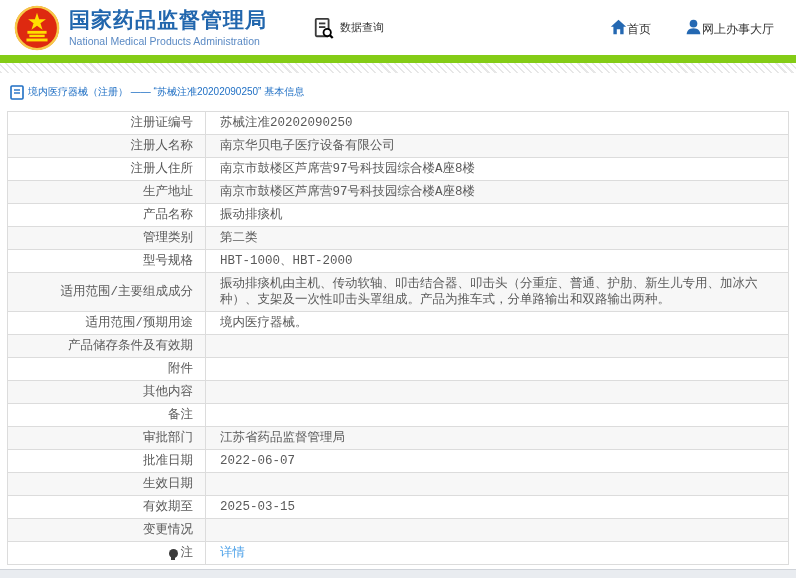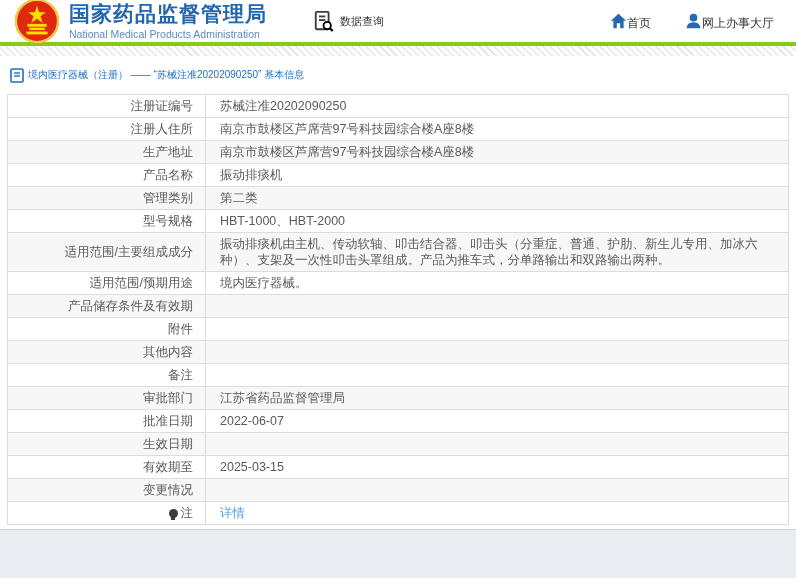--- a/index.html
+++ b/index.html
@@ -13,23 +13,23 @@
   html,body{background:#fff;}
   body{
     width:796px;height:578px;overflow:hidden;
     font-family:"Liberation Sans","DejaVu Sans",sans-serif;
     color:var(--text-gray);
   }
   .page{width:796px;height:578px;display:flex;flex-direction:column;}
 
   
   header{
-    height:46px;display:flex;align-items:center;
+    height:63px;display:flex;align-items:center;
     padding:0 22px 0 14px;background:#fff;
-    border-bottom:4px solid #84cc16;flex:0 0 auto;
+    border-bottom:8px solid #84cc16;flex:0 0 auto;
   }
   .logo{display:flex;align-items:center;cursor:pointer;}
   .emblem{width:46px;height:46px;flex:0 0 auto;}
   .logo-text{margin-left:9px;}
   .logo-cn{font-size:21px;font-weight:bold;color:var(--brand-blue);letter-spacing:1px;line-height:1.15;}
   .logo-en{font-size:10.5px;color:#5b8ac4;margin-top:2px;}
   .section-tab{display:flex;align-items:center;margin-left:46px;cursor:pointer;}
   .section-tab .ic{width:22px;height:22px;margin-right:5px;}
   .section-label{font-size:11px;color:#333;}
   nav{margin-left:auto;display:flex;gap:34px;}
@@ -46,21 +46,21 @@
   
   .breadcrumb{
     height:38px;display:flex;align-items:center;
     padding:0 10px;flex:0 0 auto;
   }
   .breadcrumb .ic{width:14px;height:15px;margin-right:4px;}
   .breadcrumb-text{font-size:10px;color:#1f6fc4;}
 
   
   main{flex:0 0 auto;padding:0 7px;}
-  .info-table{border:1px solid var(--border-gray);border-bottom:none;}
+  .info-table{border:1px solid var(--border-gray);border-bottom:none;font-family:Liberation Mono, monospace;}
   .row{display:flex;border-bottom:1px solid var(--border-gray);background:#fff;}
   .row.alt{background:var(--row-alt);}
   .cell{display:flex;align-items:center;font-size:12.5px;line-height:16px;padding:3px 0;min-height:22px;}
   .cell.label{
     width:198px;flex:0 0 auto;justify-content:flex-end;text-align:right;
     padding-right:12px;border-right:1px solid var(--border-gray);color:#5a5a5a;
   }
   .cell.value{flex:1;padding-left:14px;padding-right:10px;color:#5a5a5a;}
   .detail-link{color:var(--link-blue);text-decoration:none;cursor:pointer;}
   .note-ic{
@@ -138,20 +138,26 @@
   </div>
 
   <main>
     <div class="info-table" id="info-table">
         <div class="row">
           <div class="cell label">
             <span>注册证编号</span>
           </div>
           <div class="cell value">苏械注准20202090250</div>
         </div>
+        <div class="row alt">
+          <div class="cell label">
+            <span>注册人名称</span>
+          </div>
+          <div class="cell value">南京华贝电子医疗设备有限公司</div>
+        </div>
         <div class="row">
           <div class="cell label">
             <span>注册人住所</span>
           </div>
           <div class="cell value">南京市鼓楼区芦席营97号科技园综合楼A座8楼</div>
         </div>
         <div class="row alt">
           <div class="cell label">
             <span>生产地址</span>
           </div>

